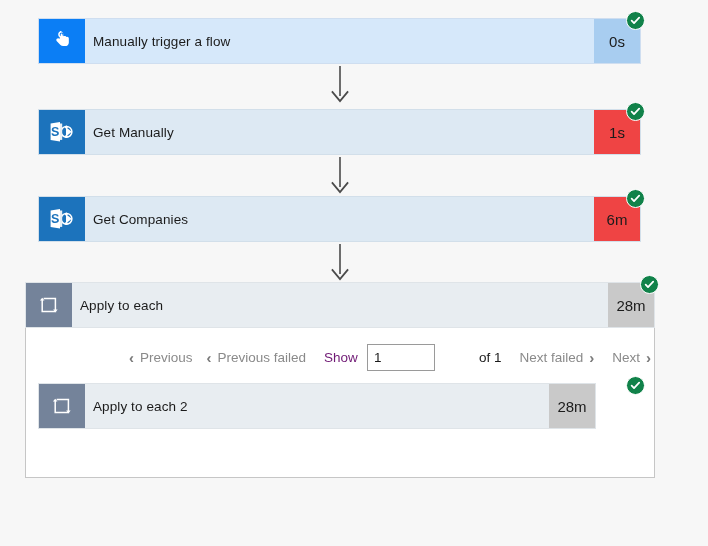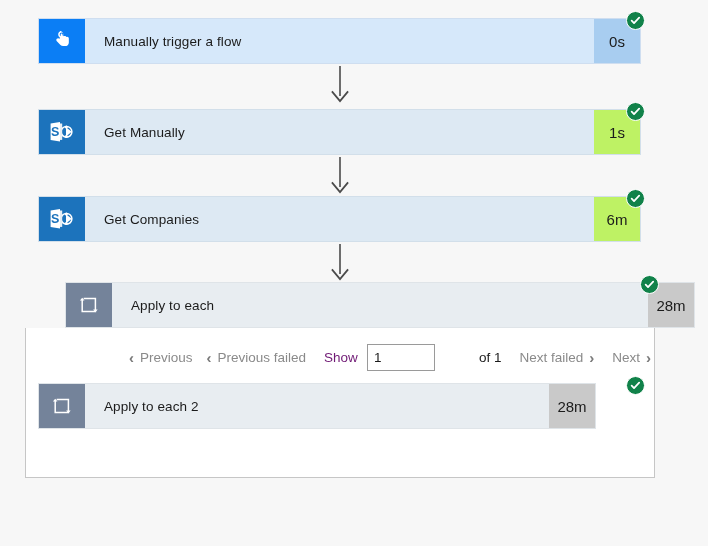--- a/index.html
+++ b/index.html
@@ -29,21 +29,21 @@
     width: 46px;
     min-width: 46px;
     display: flex;
     align-items: center;
     justify-content: center;
   }
   .card-title {
     flex: 1;
     display: flex;
     align-items: center;
-    padding-left: 19px;
+    padding-left: 8px;
     font-size: 13.5px;
     color: #1b1b1b;
     letter-spacing: .1px;
     white-space: nowrap;
   }
   .card-duration {
     width: 46px;
     min-width: 46px;
     display: flex;
     align-items: center;
@@ -53,21 +53,21 @@
   }
 
   
   .card.trigger { background: #d6e8fa; border-color: #cfdef0; }
   .card.trigger .card-icon { background: #0b7ef5; }
   .card.trigger .card-duration { background: #a8cdf0; }
 
   
   .card.sp { background: #dde9f3; border-color: #d2dfea; }
   .card.sp .card-icon { background: #1c73bc; }
-  .card.sp .card-duration { background: #bef264; margin-left: 26px; }
+  .card.sp .card-duration { background: #ef4444; margin-left: 26px; }
 
   
   .card.loop { background: #e8edf1; border-color: #dfe4e8; }
   .card.loop .card-icon { background: #74839a; }
   .card.loop .card-duration { background: #c9c9c9; }
 
   
   .status-badge {
     position: absolute;
     width: 19px; height: 19px;
@@ -218,21 +218,21 @@
 
   <div class="connector" style="left:328px; top:244px;">
     <svg width="24" height="38" viewBox="0 0 24 38" aria-hidden="true">
       <line x1="12" y1="0" x2="12" y2="30" stroke="#4a4a4a" stroke-width="1.6"></line>
       <path d="M4.5 26 L12 35 L19.5 26" fill="none" stroke="#4a4a4a" stroke-width="1.8" stroke-linecap="square"></path>
     </svg>
   </div>
 
   <div class="scope-panel" style="left:25px; top:328px; width:630px; height:150px;"></div>
 
-  <div class="card loop" style="left:25px; top:282px; width:630px;margin-left:40px;">
+  <div class="card loop" style="left:25px; top:282px; width:630px;">
     <div class="card-icon">
       <svg width="24" height="24" viewBox="0 0 24 24" aria-hidden="true">
         <path d="M5.2 7.4 L5.2 18.4 L18.4 18.4 L18.4 5.6 L7.4 5.6" fill="none" stroke="#ffffff" stroke-width="1.5" stroke-linecap="square"></path>
         <path d="M2.9 7.6 L5.2 4.7 L7.5 7.6 Z" fill="#ffffff"></path>
         <path d="M16.1 16.4 L18.4 19.3 L20.7 16.4 Z" fill="#ffffff"></path>
       </svg>
     </div>
     <div class="card-title">Apply to each</div>
     <div class="card-duration">28m</div>
   </div>

